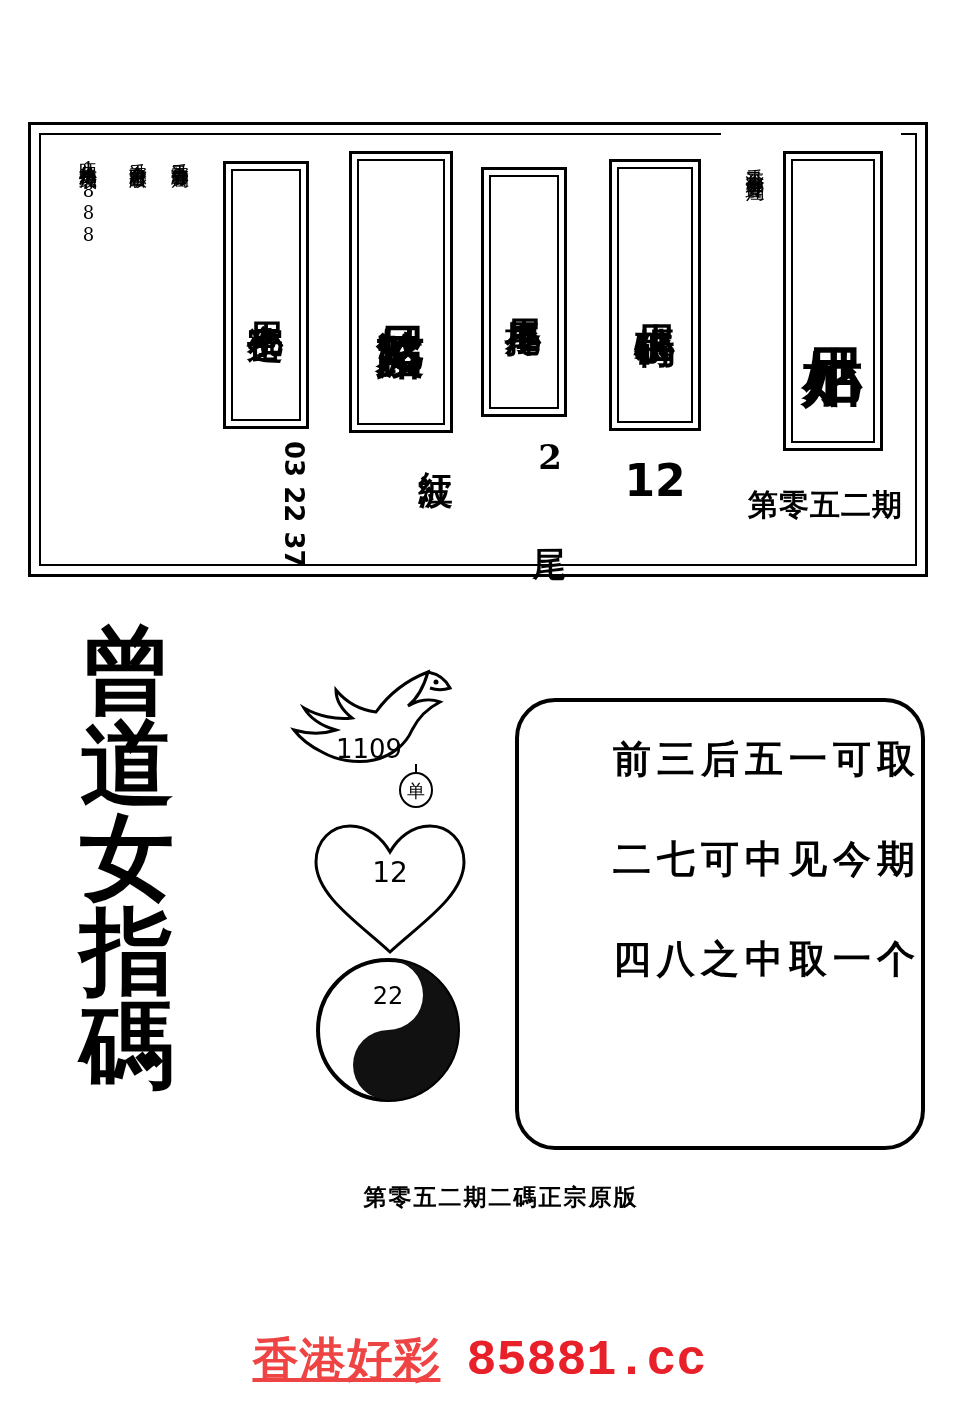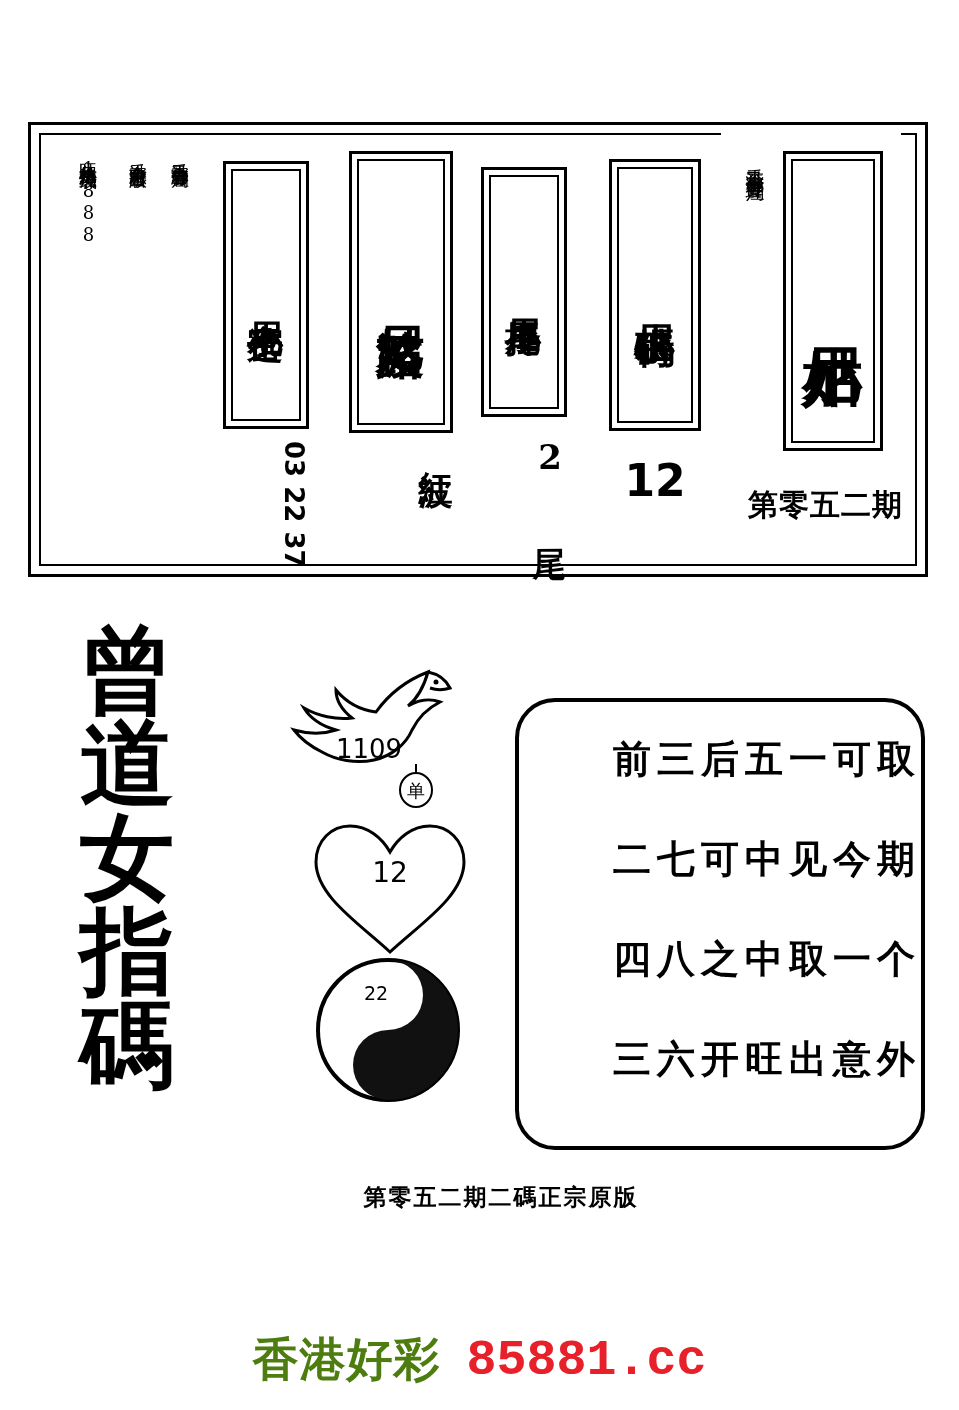--- a/index.html
+++ b/index.html
@@ -194,23 +194,24 @@
     top: 1330px;
     height: 60px;
     display: flex;
     align-items: center;
     justify-content: center;
     gap: 26px;
   }
   #footer-text {
     font-size: 46px;
     font-weight: bold;
-    color: #4d7c0f;
+    color: #ef4444;
     font-family: "DejaVu Sans", sans-serif;
     letter-spacing: 1px;
+    text-decoration: underline;
   }
   #footer-url {
     font-size: 50px;
     font-weight: bold;
     color: #e8202a;
     font-family: Liberation Mono, monospace;
   }
 </style>
 </head>
 <body>
@@ -296,28 +297,27 @@
              C98,26 112,14 130,14 C148,14 164,28 164,50 C164,84 120,112 90,140 Z" fill="none" stroke="#000" stroke-width="3"></path>
   </svg>
   <div class="symnum" style="left:52px; top:196px; width:120px; font-size:28px;">12</div>
 
   <svg width="160" height="160" viewBox="0 0 160 160" style="position:absolute; left:30px; top:290px;">
     <circle cx="80" cy="80" r="70" fill="#ffffff" stroke="#000" stroke-width="4"></circle>
     <path d="M80,10 A70,70 0 0,1 80,150 A35,35 0 0,1 80,80 A35,35 0 0,0 80,10 Z" fill="#111"></path>
     <circle cx="80" cy="45" r="11" fill="#ffffff"></circle>
     <circle cx="80" cy="115" r="11" fill="#111"></circle>
   </svg>
-  <div class="symnum" style="left:60px; top:322px; width:76px; font-size:19px;">22</div>
+  <div class="symnum" style="left:72px; top:322px; width:76px; font-size:24px;">22</div>
 </div>
 
 <div id="verse-box">
   <div class="verse-line" style="top:32px;">前三后五一可取</div>
   <div class="verse-line" style="top:132px;">二七可中见今期</div>
   <div class="verse-line" style="top:232px;">四八之中取一个</div>
-  <div class="verse-line" style="top:332px;">三六开旺出意外</div>
 </div>
 
 <div id="caption">第零五二期二碼正宗原版</div>
 
 <div id="footer">
   <div id="footer-text">香港好彩</div>
   <div id="footer-url">85881.cc</div>
 </div>
 
 </body></html>

